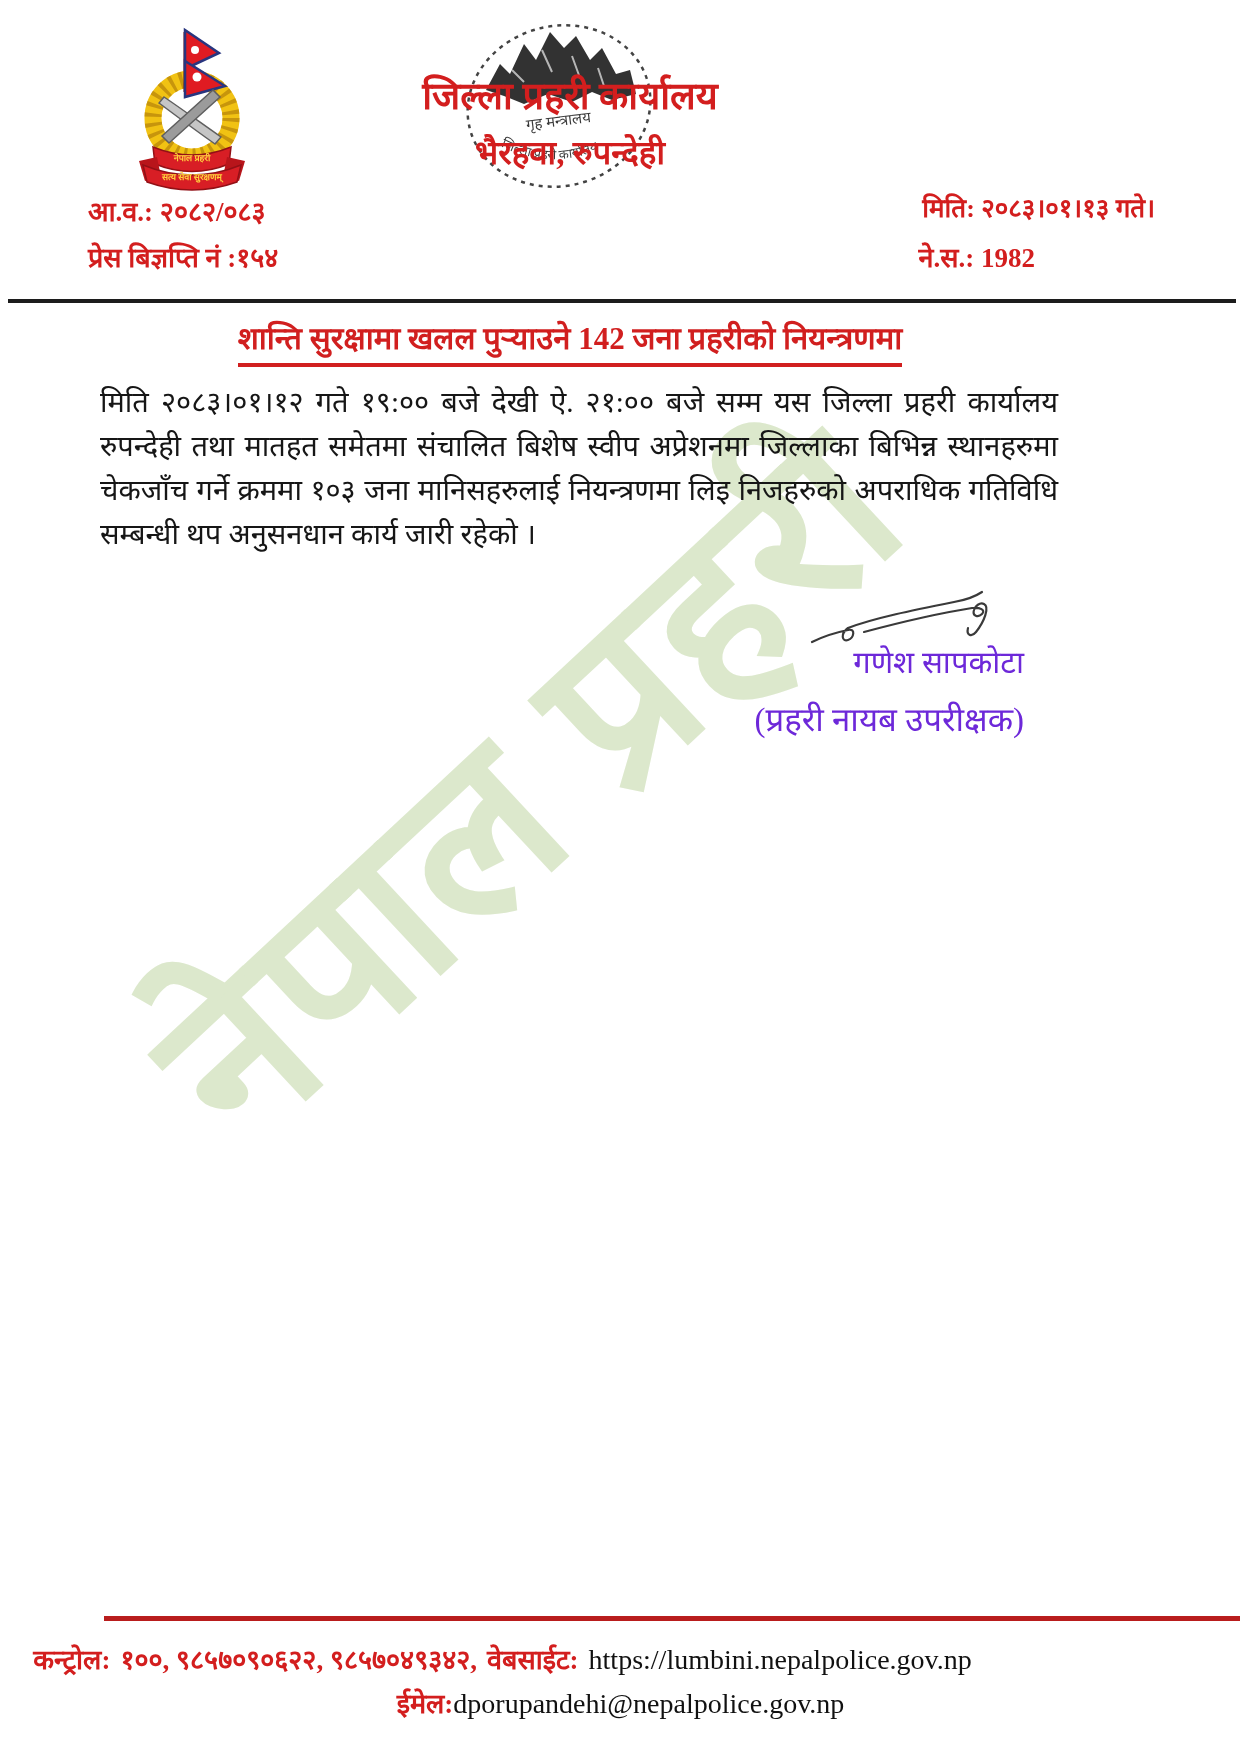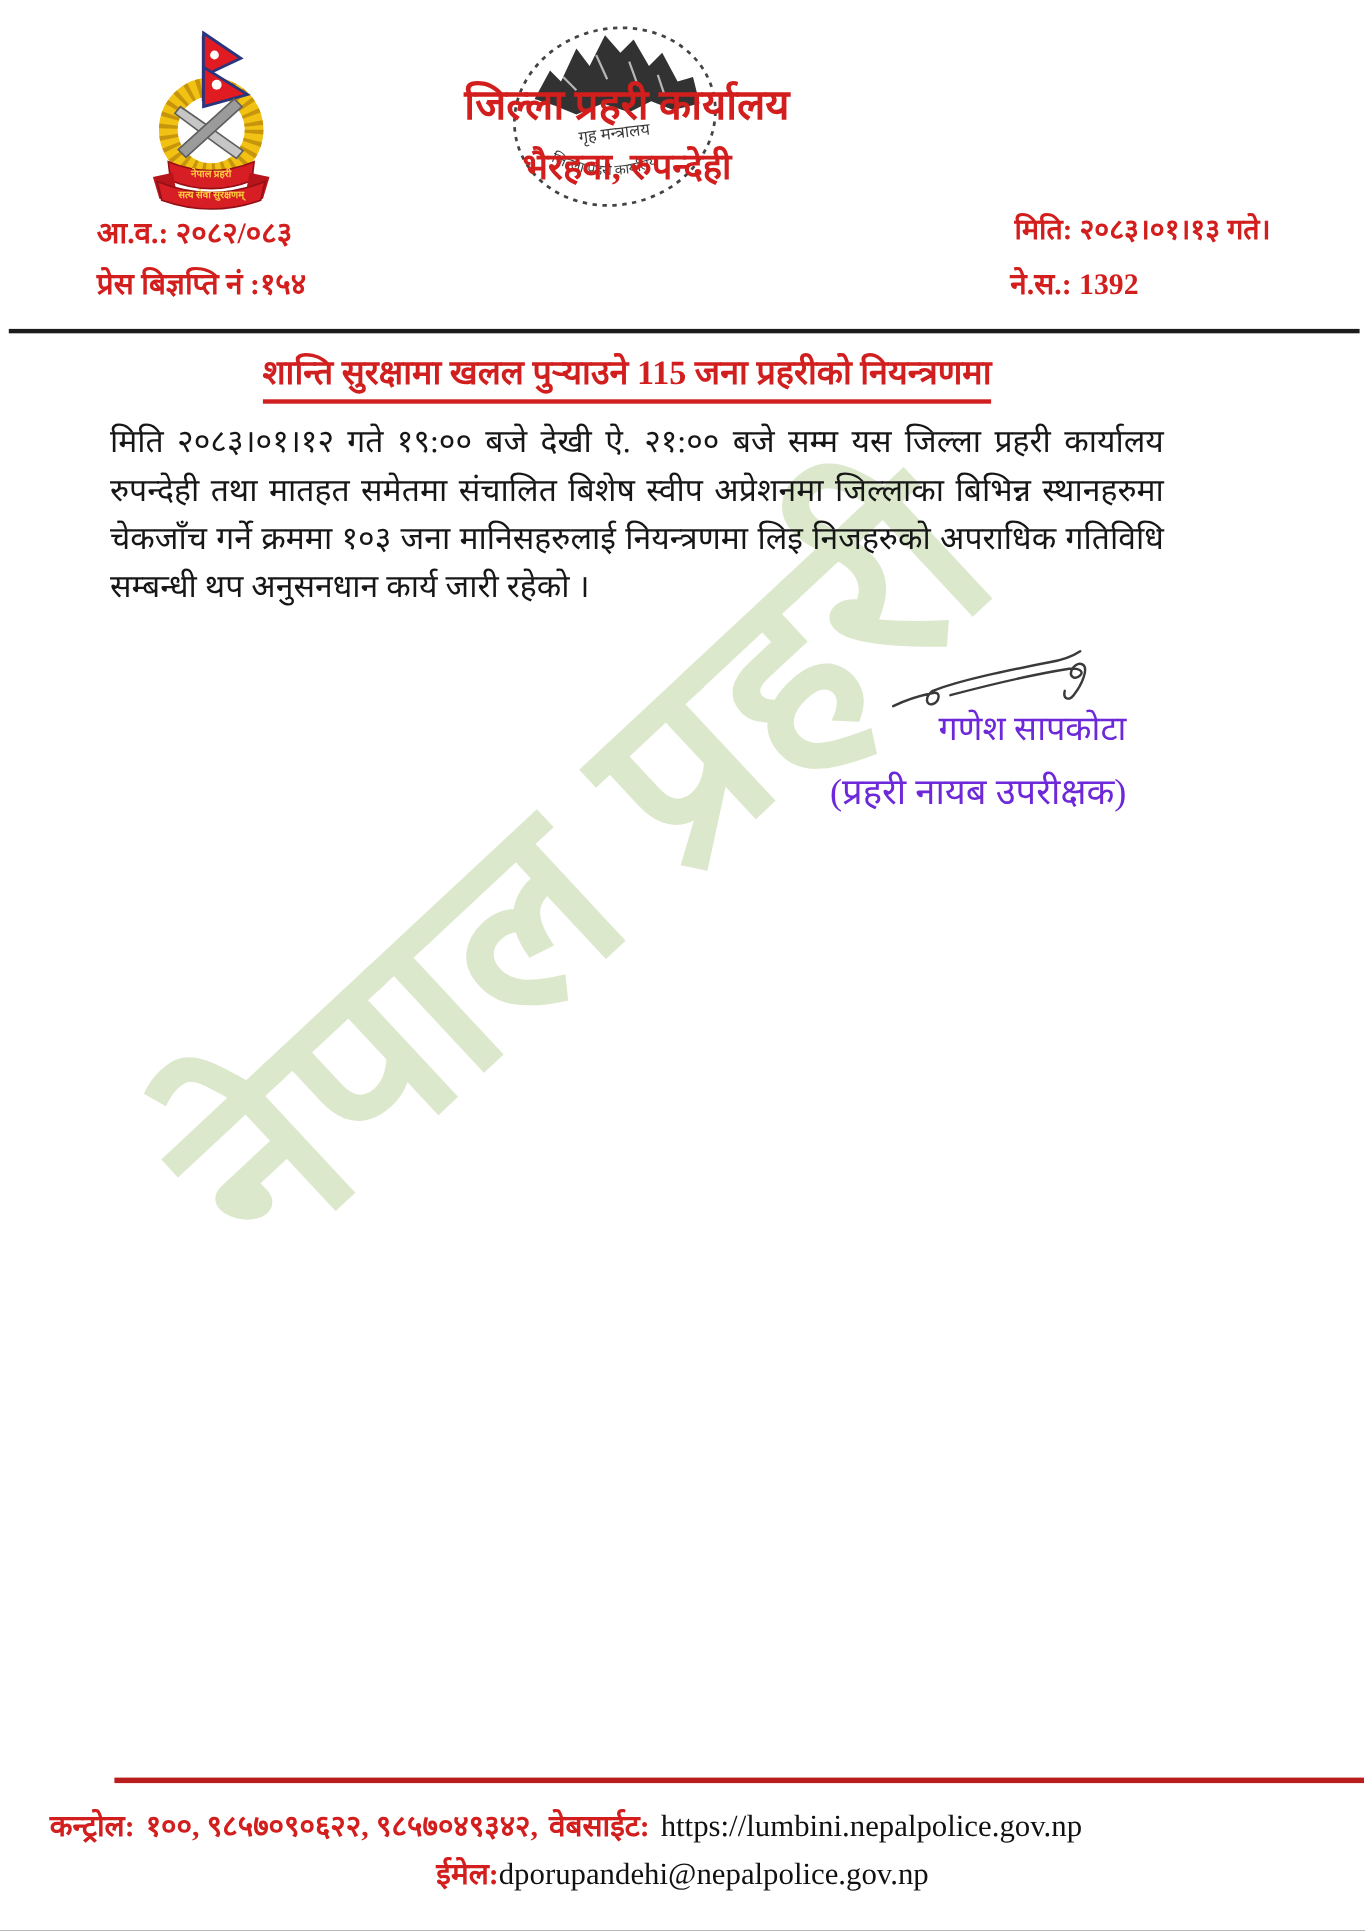--- a/index.html
+++ b/index.html
@@ -53,21 +53,21 @@
     position:absolute;left:100px;top:380px;width:958px;
     font-size:29px;line-height:1.52;color:#161616;
     text-align:justify;margin:0;z-index:1;
   }
   .sig-block{position:absolute;left:724px;top:582px;width:300px;text-align:right;z-index:1;color:#6d28d9;}
   .sig{display:block;margin:0 0 0 80px;}
   .sig-name{font-size:31px;margin-top:-14px;}
   .sig-desig{font-size:33px;margin-top:14px;}
   .sig-contact{font-size:30px;margin-top:14px;}
   .footer-line{position:absolute;left:104px;right:1px;top:1616px;height:5px;background:#b91d1d;z-index:2;}
-  .footer1{position:absolute;left:12px;top:1640px;width:1005px;text-align:center;font-size:27px;z-index:2;}
+  .footer1{position:absolute;left:0;top:1640px;width:1005px;text-align:center;font-size:27px;z-index:2;}
   .footer2{position:absolute;left:0;top:1684px;width:1241px;text-align:center;font-size:27px;z-index:2;}
   .latin{font-family:"Liberation Serif", serif;color:#111;font-size:28px;}
   .gap{margin-right:10px;}
 </style>
 </head>
 <body>
 
 <div class="page">
 
   <div class="watermark">नेपाल प्रहरी</div>
@@ -104,26 +104,26 @@
   </svg>
 
   <div class="office">
     <div class="office-name">जिल्ला प्रहरी कार्यालय</div>
     <div class="office-loc">भैरहवा, रुपन्देही</div>
   </div>
 
   <div class="fiscal">आ.व.: २०८२/०८३</div>
   <div class="date">मिति: २०८३।०१।१३ गते।</div>
   <div class="press-no">प्रेस बिज्ञप्ति नं :१५४</div>
-  <div class="nesa">ने.स.: 1392</div>
+  <div class="nesa">ने.स.: 1982</div>
 
   <div class="topline"></div>
 
   <div class="headline-wrap">
-    <span class="headline">शान्ति सुरक्षामा खलल पुऱ्याउने 115 जना प्रहरीको नियन्त्रणमा</span>
+    <span class="headline">शान्ति सुरक्षामा खलल पुऱ्याउने 142 जना प्रहरीको नियन्त्रणमा</span>
   </div>
 
   <p class="body-par">मिति २०८३।०१।१२ गते १९:०० बजे देखी ऐ. २१:०० बजे सम्म यस जिल्ला प्रहरी कार्यालय रुपन्देही तथा मातहत समेतमा संचालित बिशेष स्वीप अप्रेशनमा जिल्लाका बिभिन्न स्थानहरुमा चेकजाँच गर्ने क्रममा १०३ जना मानिसहरुलाई नियन्त्रणमा लिइ निजहरुको अपराधिक गतिविधि सम्बन्धी थप अनुसनधान कार्य जारी रहेको ।</p>
 
   <div class="sig-block">
     <svg class="sig" width="200" height="72" viewBox="0 0 200 72">
       <path d="M8,60 C20,54 34,50 44,48 C52,46 50,56 44,58 C38,60 36,52 44,46 C70,36 110,28 150,20 C162,18 172,14 178,10 M60,50 C90,42 130,32 168,26 C176,25 182,28 178,32 C174,36 168,34 170,28 C171,24 176,20 180,22 C186,25 180,40 172,50 C168,55 162,54 164,46" stroke="#3a3a3a" stroke-width="2.2" fill="none" stroke-linecap="round"></path>
     </svg>
     <div class="sig-name">गणेश सापकोटा</div>
     <div class="sig-desig">(प्रहरी नायब उपरीक्षक)</div>

